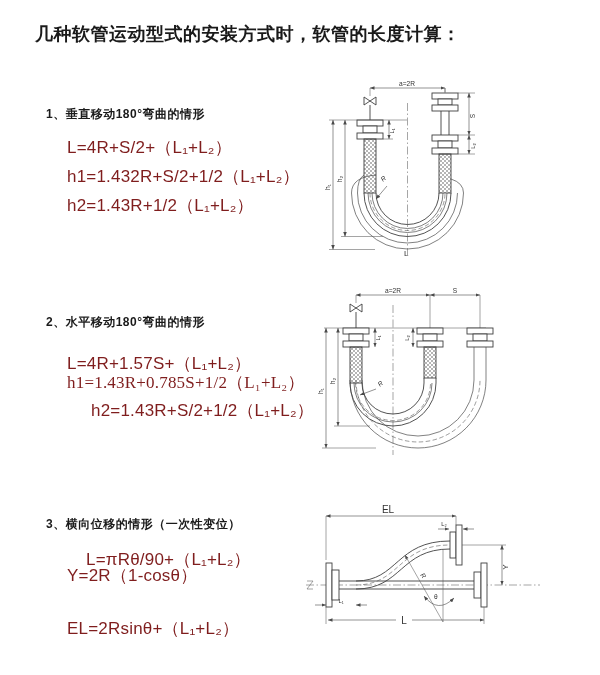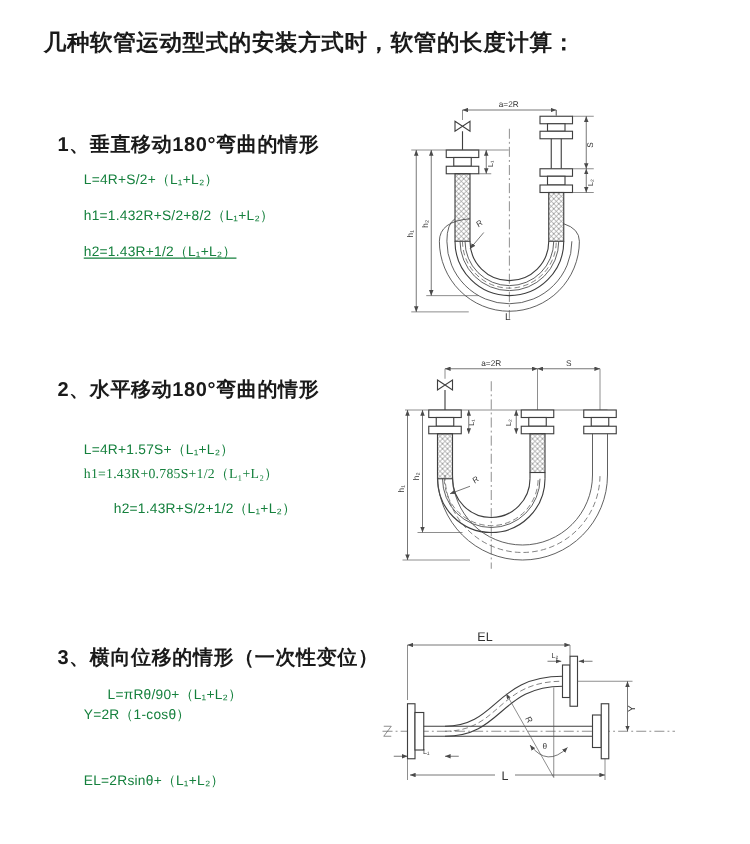--- a/index.html
+++ b/index.html
@@ -3,22 +3,22 @@
 <meta charset="utf-8">
 <style>
   html,body{margin:0;padding:0;}
   body{
     width:600px;height:675px;position:relative;overflow:hidden;
     background:#ffffff;color:#1a1a1a;
     font-family:"Liberation Sans","DejaVu Sans",sans-serif;
   }
   .abs{position:absolute;}
   .title{font-size:18px;font-weight:bold;letter-spacing:.5px;white-space:nowrap;}
-  .heading{font-size:16px;font-weight:bold;letter-spacing:.5px;white-space:nowrap;}
-  .formula{font-size:11px;letter-spacing:.2px;color:#15803d;white-space:nowrap;}
+  .heading{font-size:12px;font-weight:bold;letter-spacing:.5px;white-space:nowrap;}
+  .formula{font-size:17px;letter-spacing:.2px;color:#7f1d1d;white-space:nowrap;}
   svg{display:block;}
   svg .ln{stroke:#3f3f3f;stroke-width:.9;fill:none;}
   svg .md{stroke:#4a4a4a;stroke-width:.7;fill:none;}
   svg .thin{stroke:#5a5a5a;stroke-width:.55;fill:none;}
   svg .cl{stroke:#6a6a6a;stroke-width:.6;fill:none;stroke-dasharray:8 2.5 1.5 2.5;}
   svg .dsh{stroke:#5a5a5a;stroke-width:.6;fill:none;stroke-dasharray:4.5 2.5;}
   svg .dim{stroke:#4a4a4a;stroke-width:.6;fill:none;}
   svg text{fill:#333;font-family:"Liberation Sans","DejaVu Sans",sans-serif;}
   .lbl{font-size:6.6px;}
   .lblS{font-size:5.8px;}
@@ -27,22 +27,22 @@
   rect.part{fill:#ffffff;stroke:#3f3f3f;stroke-width:.9;}
   rect.braid{fill:url(#braidpat);stroke:#3f3f3f;stroke-width:.9;}
 </style>
 </head>
 <body>
 
 <div class="abs title" style="left:35px;top:22px;">几种软管运动型式的安装方式时，软管的长度计算：</div>
 
 <div class="abs heading" style="left:46px;top:106px;">1、垂直移动180°弯曲的情形</div>
 <div class="abs formula" style="left:67px;top:136px;">L=4R+S/2+（L₁+L₂）</div>
-<div class="abs formula" style="left:67px;top:165px;">h1=1.432R+S/2+8/2（L₁+L₂）</div>
-<div class="abs formula" style="left:67px;top:194px;text-decoration:underline;">h2=1.43R+1/2（L₁+L₂）</div>
+<div class="abs formula" style="left:67px;top:165px;">h1=1.432R+S/2+1/2（L₁+L₂）</div>
+<div class="abs formula" style="left:67px;top:194px;">h2=1.43R+1/2（L₁+L₂）</div>
 
 <svg class="abs" style="left:323px;top:75px;" width="192" height="183" viewBox="0 0 192 183">
   <defs>
     <pattern id="braidpat" width="4" height="4" patternUnits="userSpaceOnUse">
       <path d="M0,4 L4,0 M0,0 L4,4" stroke="#6b6b6b" stroke-width="0.5"></path>
     </pattern>
     <marker id="arw" markerWidth="8" markerHeight="6" refX="7.5" refY="3" orient="auto-start-reverse">
       <polygon points="0,0 7.5,3 0,6" fill="#4a4a4a"></polygon>
     </marker>
   </defs>
@@ -99,21 +99,21 @@
   <path class="dim" d="M146,60 V79" marker-start="url(#arw)" marker-end="url(#arw)"></path>
   <text class="lbl" x="151.5" y="41" transform="rotate(-90 151.5 41)" text-anchor="middle">S</text>
   <text class="lblS" x="151.5" y="71" transform="rotate(-90 151.5 71)" text-anchor="middle">L₂</text>
 
   <text class="lbl" x="60" y="107" transform="rotate(-40 60 107)" font-style="italic">R</text>
   <path class="dim" d="M64,111 L53,124" marker-end="url(#arw)"></path>
 
   <text class="lblM" x="81" y="181">L</text>
 </svg>
 
-<div class="abs heading" style="left:46px;top:302px;">2、水平移动180°弯曲的情形</div>
+<div class="abs heading" style="left:46px;top:314px;">2、水平移动180°弯曲的情形</div>
 <div class="abs formula" style="left:67px;top:352px;">L=4R+1.57S+（L₁+L₂）</div>
 <div class="abs formula" style="left:67px;top:371px;font-family:Liberation Serif, serif;">h1=1.43R+0.785S+1/2（L₁+L₂）</div>
 <div class="abs formula" style="left:67px;top:399px;padding-left:24px;">h2=1.43R+S/2+1/2（L₁+L₂）</div>
 
 <svg class="abs" style="left:318px;top:283px;" width="188" height="180" viewBox="0 0 188 180">
 
   <path class="cl" d="M75,22 V172"></path>
 
   <path class="thin" d="M38,12 V20 M112,12 V45 M162,12 V45"></path>
   <path class="dim" d="M38,12 H112" marker-start="url(#arw)" marker-end="url(#arw)"></path>

